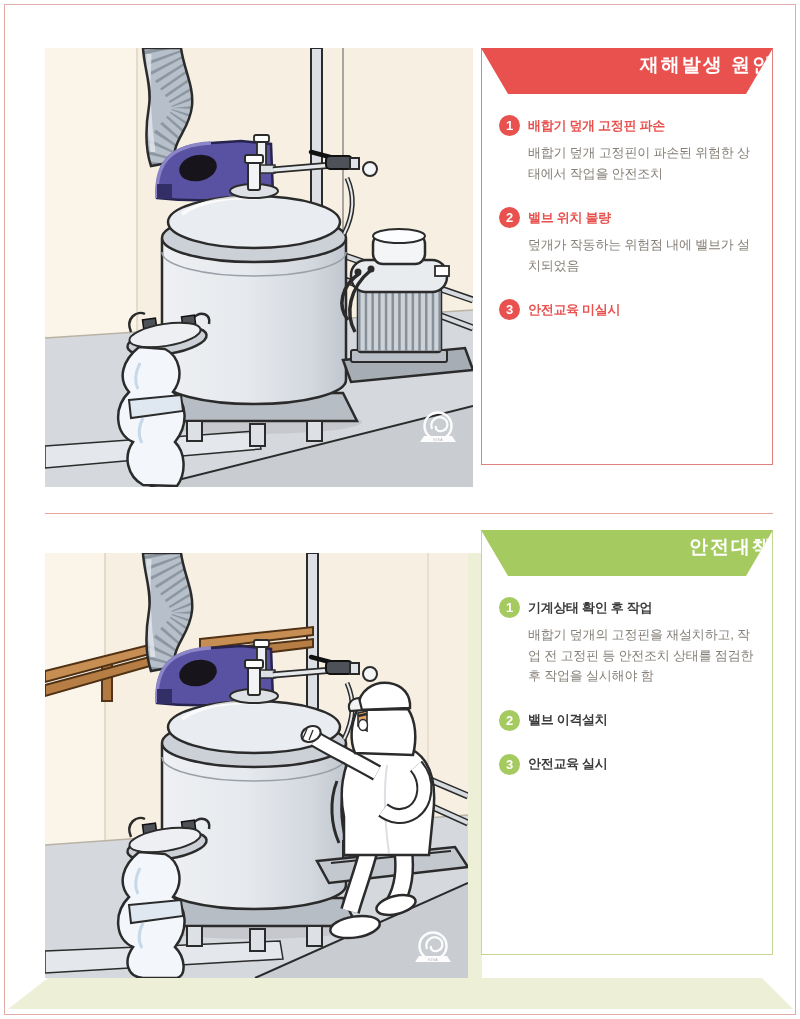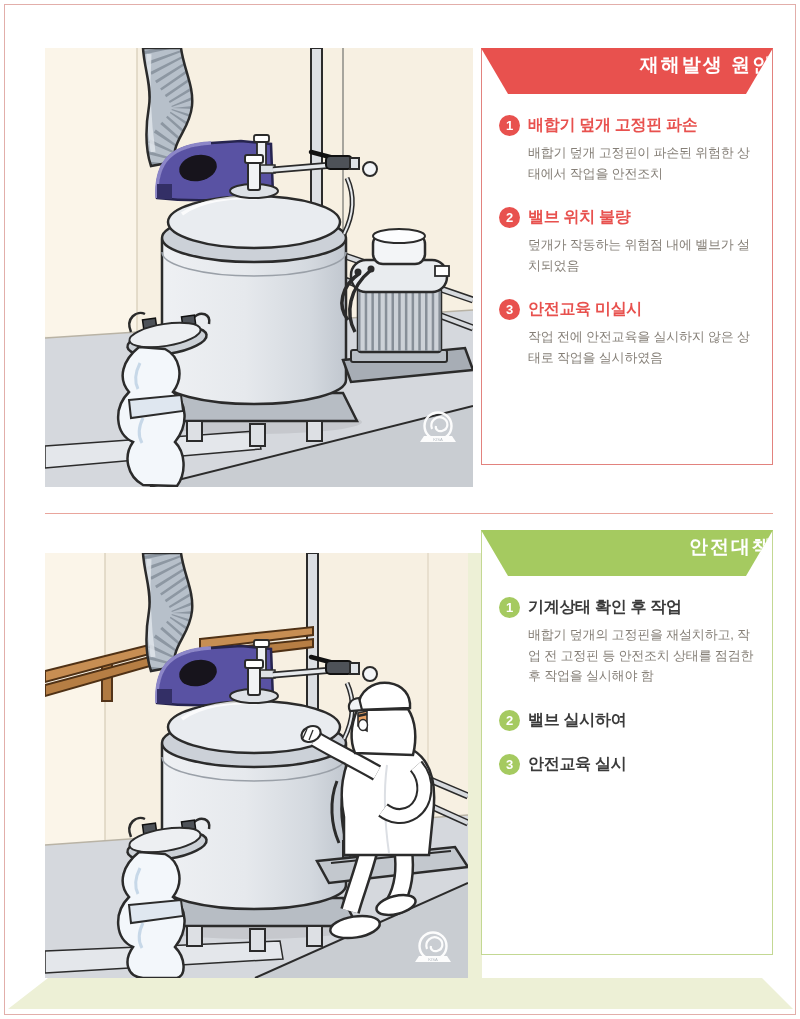--- a/index.html
+++ b/index.html
@@ -27,21 +27,21 @@
     clip-path:polygon(0 0,100% 0,calc(100% - 27px) 100%,27px 100%);}
   .panel-cause .panel-header{background:#e8514e;}
   .panel-safety .panel-header{background:#a5ca60;}
   .items{padding:21px 16px 0 17px;}
   .item{margin-bottom:23px;}
   .item-head{display:flex;align-items:center;gap:8px;}
   .badge{flex:none;width:21px;height:21px;border-radius:50%;color:#fff;
     font-size:13px;font-weight:bold;text-align:center;line-height:21px;}
   .panel-cause .badge{background:#e8514e;}
   .panel-safety .badge{background:#a5ca60;}
-  .item-title{font-size:16px;font-weight:bold;letter-spacing:-0.3px;}
+  .item-title{font-size:13px;font-weight:bold;letter-spacing:-0.3px;}
   .panel-cause .item-title{color:#e8514e;}
   .panel-safety .item-title{color:#3b3b3b;}
   .item-body{margin:7px 0 0 29px;font-size:13px;line-height:1.58;color:#857f77;letter-spacing:-0.2px;}
 </style>
 </head>
 <body>
 
 <div class="page-frame"></div>
 <div class="section-divider"></div>
 <div class="green-gutter"></div>
@@ -348,39 +348,38 @@
         <span class="badge">2</span>
         <span class="item-title">밸브 위치 불량</span>
       </div>
       <div class="item-body">덮개가 작동하는 위험점 내에 밸브가 설치되었음</div>
     </div>
     <div class="item">
       <div class="item-head">
         <span class="badge">3</span>
         <span class="item-title">안전교육 미실시</span>
       </div>
-      <div class="item-body">작업 전에 안전교육을 실시하지 않은 상태로 작업을 실시하였음</div>
     </div>
   </div>
 </div>
 
 <div class="panel panel-safety">
   <div class="panel-header">안전대책</div>
   <div class="items">
     <div class="item">
       <div class="item-head">
         <span class="badge">1</span>
         <span class="item-title">기계상태 확인 후 작업</span>
       </div>
       <div class="item-body">배합기 덮개의 고정핀을 재설치하고, 작업 전 고정핀 등 안전조치 상태를 점검한 후 작업을 실시해야 함</div>
     </div>
     <div class="item">
       <div class="item-head">
         <span class="badge">2</span>
-        <span class="item-title">밸브 실시하여</span>
+        <span class="item-title">밸브 이격설치</span>
       </div>
     </div>
     <div class="item">
       <div class="item-head">
         <span class="badge">3</span>
         <span class="item-title">안전교육 실시</span>
       </div>
     </div>
   </div>
 </div>

